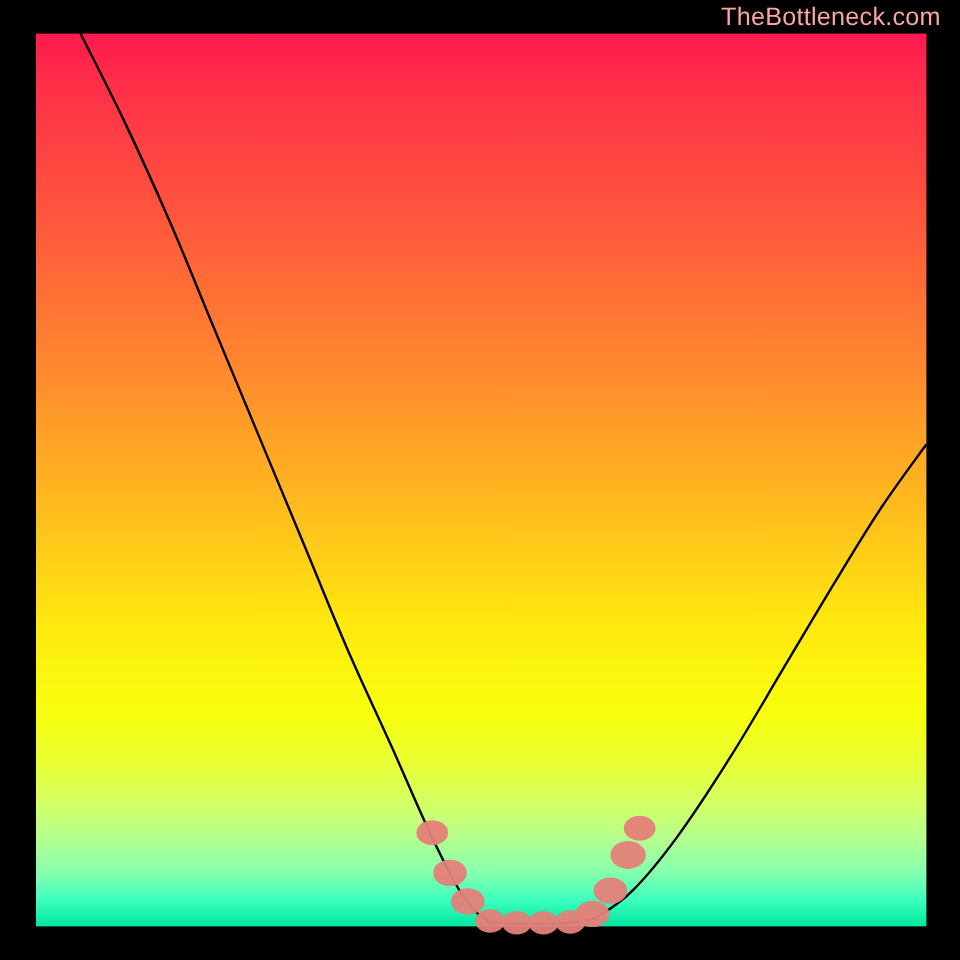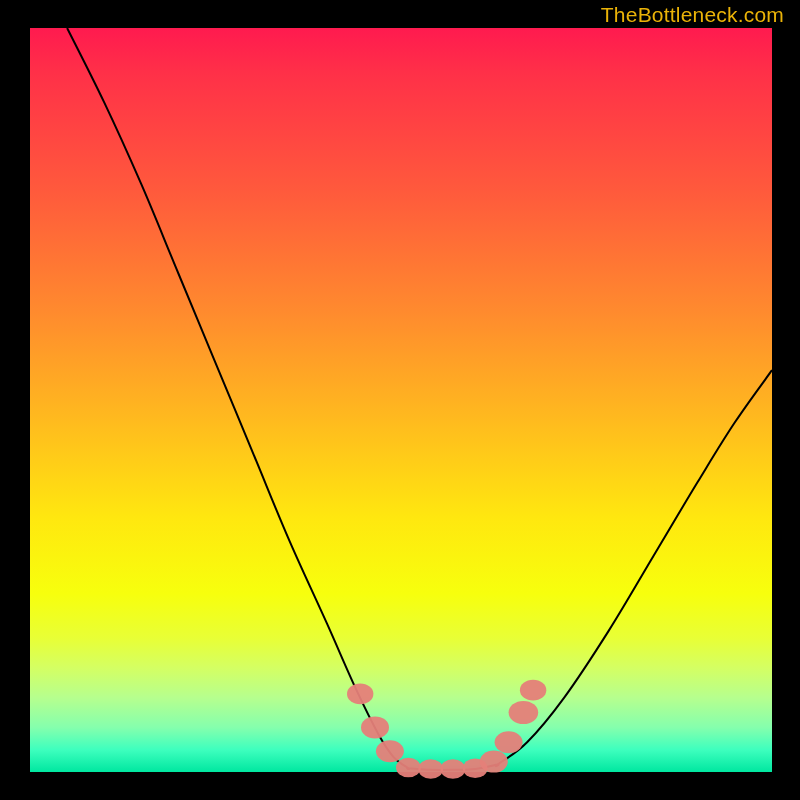--- a/index.html
+++ b/index.html
@@ -35,21 +35,21 @@
       #b6ff8e 90%,
       #85ffad 94%,
       #3effbe 97%,
       #00e7a0 100%
     );
   }
   .watermark {
     position: absolute;
     top: 3px;
     right: 16px;
-    color: #eab308;
+    color: #fca5a5;
     font-size: 21px;
     font-weight: 500;
     letter-spacing: 0.2px;
     user-select: none;
   }
   svg.overlay {
     position: absolute;
     left: 0;
     top: 0;
   }

